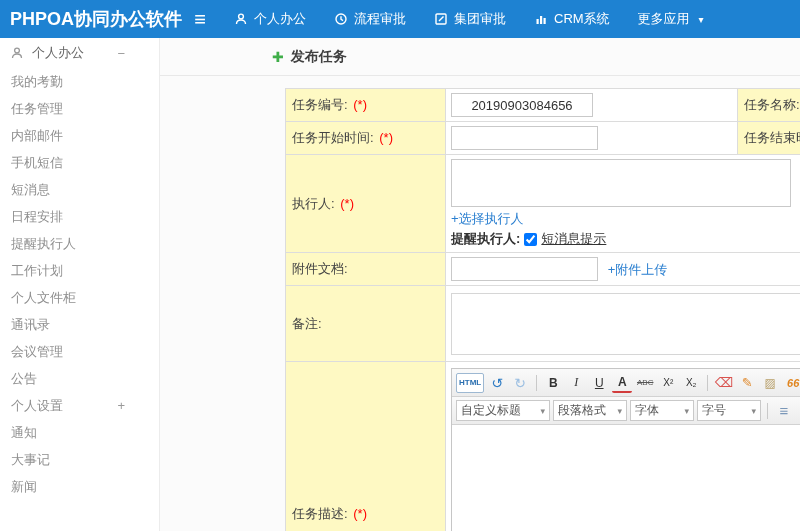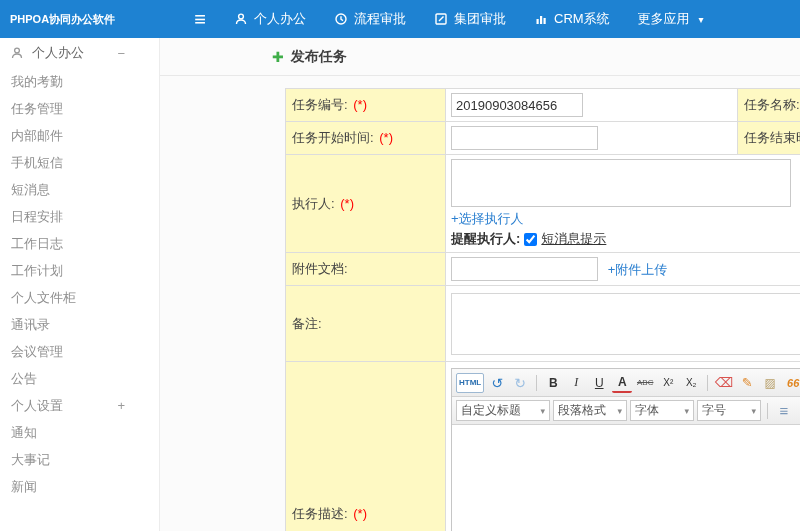--- a/index.html
+++ b/index.html
@@ -1,21 +1,21 @@
 <!DOCTYPE html>
 <html><head>
 <meta charset="utf-8">
 <style>
   * { margin:0; padding:0; box-sizing:border-box; }
   html,body { width:800px; height:531px; overflow:hidden; }
   body { font-family:"Liberation Sans","DejaVu Sans",sans-serif; font-size:13px; background:#fbfbfb; color:#333; }
 
   
   .topbar { height:38px; background:#1e82d2; display:flex; align-items:center; color:#fff; }
-  .logo { width:160px; padding-left:10px; font-weight:bold; font-size:11px; letter-spacing:0; white-space:nowrap; }
+  .logo { width:160px; padding-left:10px; font-weight:bold; font-size:18px; letter-spacing:0; white-space:nowrap; }
   .menu-toggle { width:40px; margin-left:20px; font-size:20px; text-align:center; cursor:pointer; }
   .topnav { display:flex; align-items:center; height:100%; }
   .topnav a { display:flex; align-items:center; gap:6px; color:#fff; text-decoration:none; font-size:13px; padding:0 14px; height:100%; cursor:pointer; white-space:nowrap; }
   .nicon { display:inline-flex; align-items:center; }
   .caret { font-size:10px; margin-left:3px; }
 
   
   .wrap { display:flex; height:493px; }
   .sidebar { width:160px; background:#fff; border-right:1px solid #ececec; overflow:hidden; flex:none; }
   .main { flex:1; overflow:hidden; background:#fbfbfb; position:relative; }
@@ -34,21 +34,21 @@
 
   
   .form-wrap { margin:12px 0 0 125px; }
   table.form { border-collapse:collapse; table-layout:fixed; width:1092px; background:#fff; }
   table.form td { border:1px solid #dcdcdc; vertical-align:middle; font-size:13px; }
   td.lbl { padding-left:6px; color:#444; background:#fef9c3; }
   .req { color:#f00; margin-left:2px; }
   .r1 { height:31px; } .r2 { height:31px; } .r3 { height:98px; } .r4 { height:33px; } .r5 { height:76px; } .r6 { height:300px; }
   td.fld { padding:4px 5px; }
   input.txt { height:24px; border:1px solid #c9c9c9; padding:0 4px; font-size:13px; font-family:inherit; color:#333; background:#fff; }
-  .w140 { width:132px; } .w150 { width:147px; }
+  .w140 { width:142px;text-align:center; } .w150 { width:147px; }
   textarea.exec { width:340px; height:48px; border:1px solid #c9c9c9; resize:none; font-family:inherit; font-size:13px; display:block; }
   textarea.remark { width:520px; height:62px; border:1px solid #d6d6d6; resize:none; font-family:inherit; font-size:13px; display:block; }
   a.blue { color:#2a7fd0; text-decoration:none; font-size:13px; cursor:pointer; }
   .link-line { margin-top:3px; }
   .remind-line { margin-top:2px; display:flex; align-items:center; gap:4px; }
   .remind-line b { font-size:13px; color:#333; }
   .remind-line label { font-size:13px; color:#333;text-decoration:underline; }
 
   
   .editor { width:660px; border:1px solid #c6c6c6; background:#fff; margin:2px 0; }
@@ -152,21 +152,21 @@
     <div class="side-sub">
         <span>手机短信</span>
       </div>
     <div class="side-sub">
         <span>短消息</span>
       </div>
     <div class="side-sub">
         <span>日程安排</span>
       </div>
     <div class="side-sub">
-        <span>工作日志</span>
+        <span>提醒执行人</span>
       </div>
     <div class="side-sub">
         <span>工作计划</span>
       </div>
     <div class="side-sub">
         <span>个人文件柜</span>
       </div>
     <div class="side-sub">
         <span>通讯录</span>
       </div>

